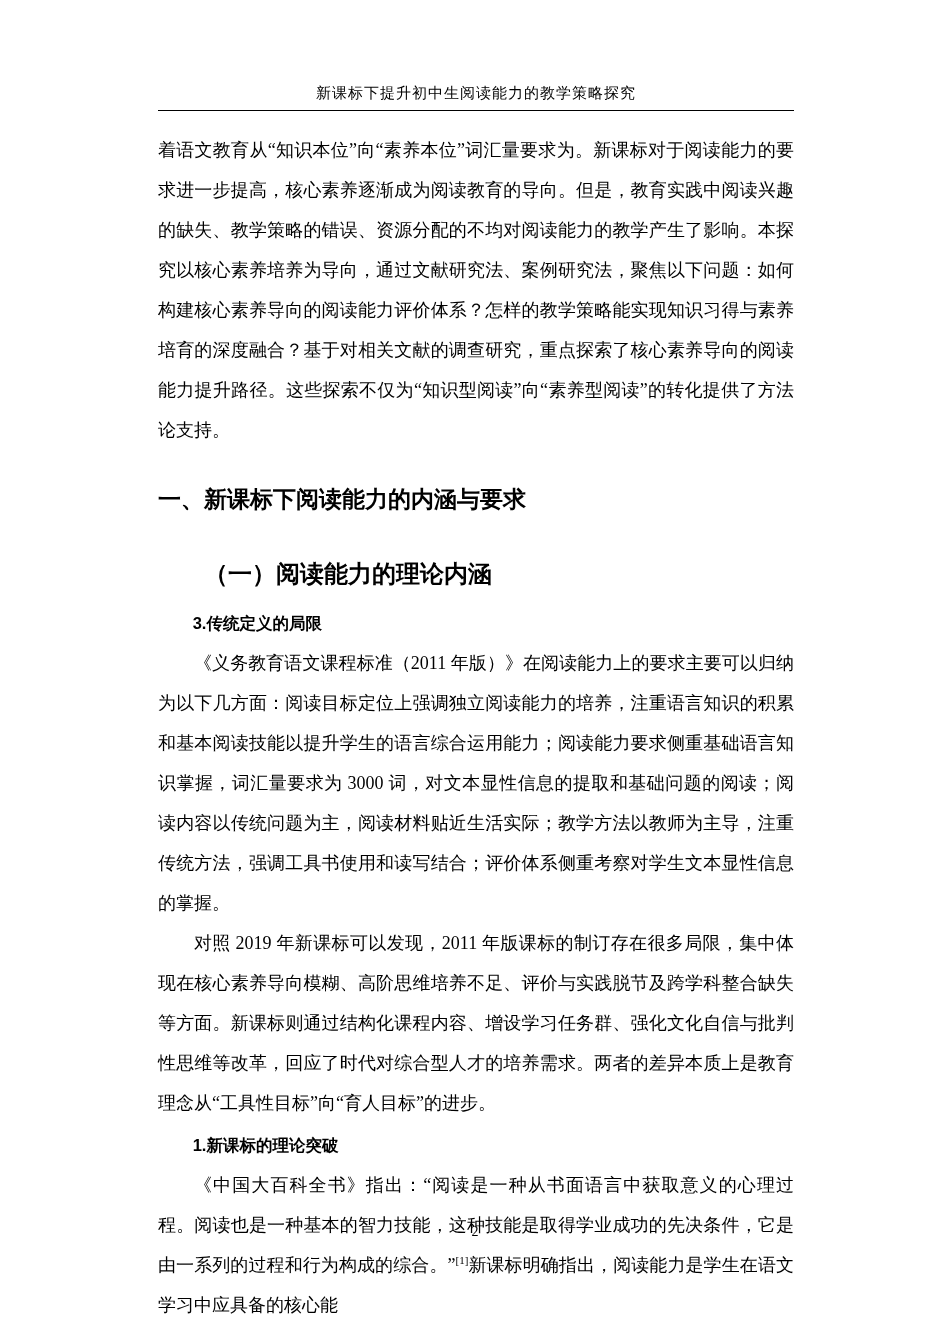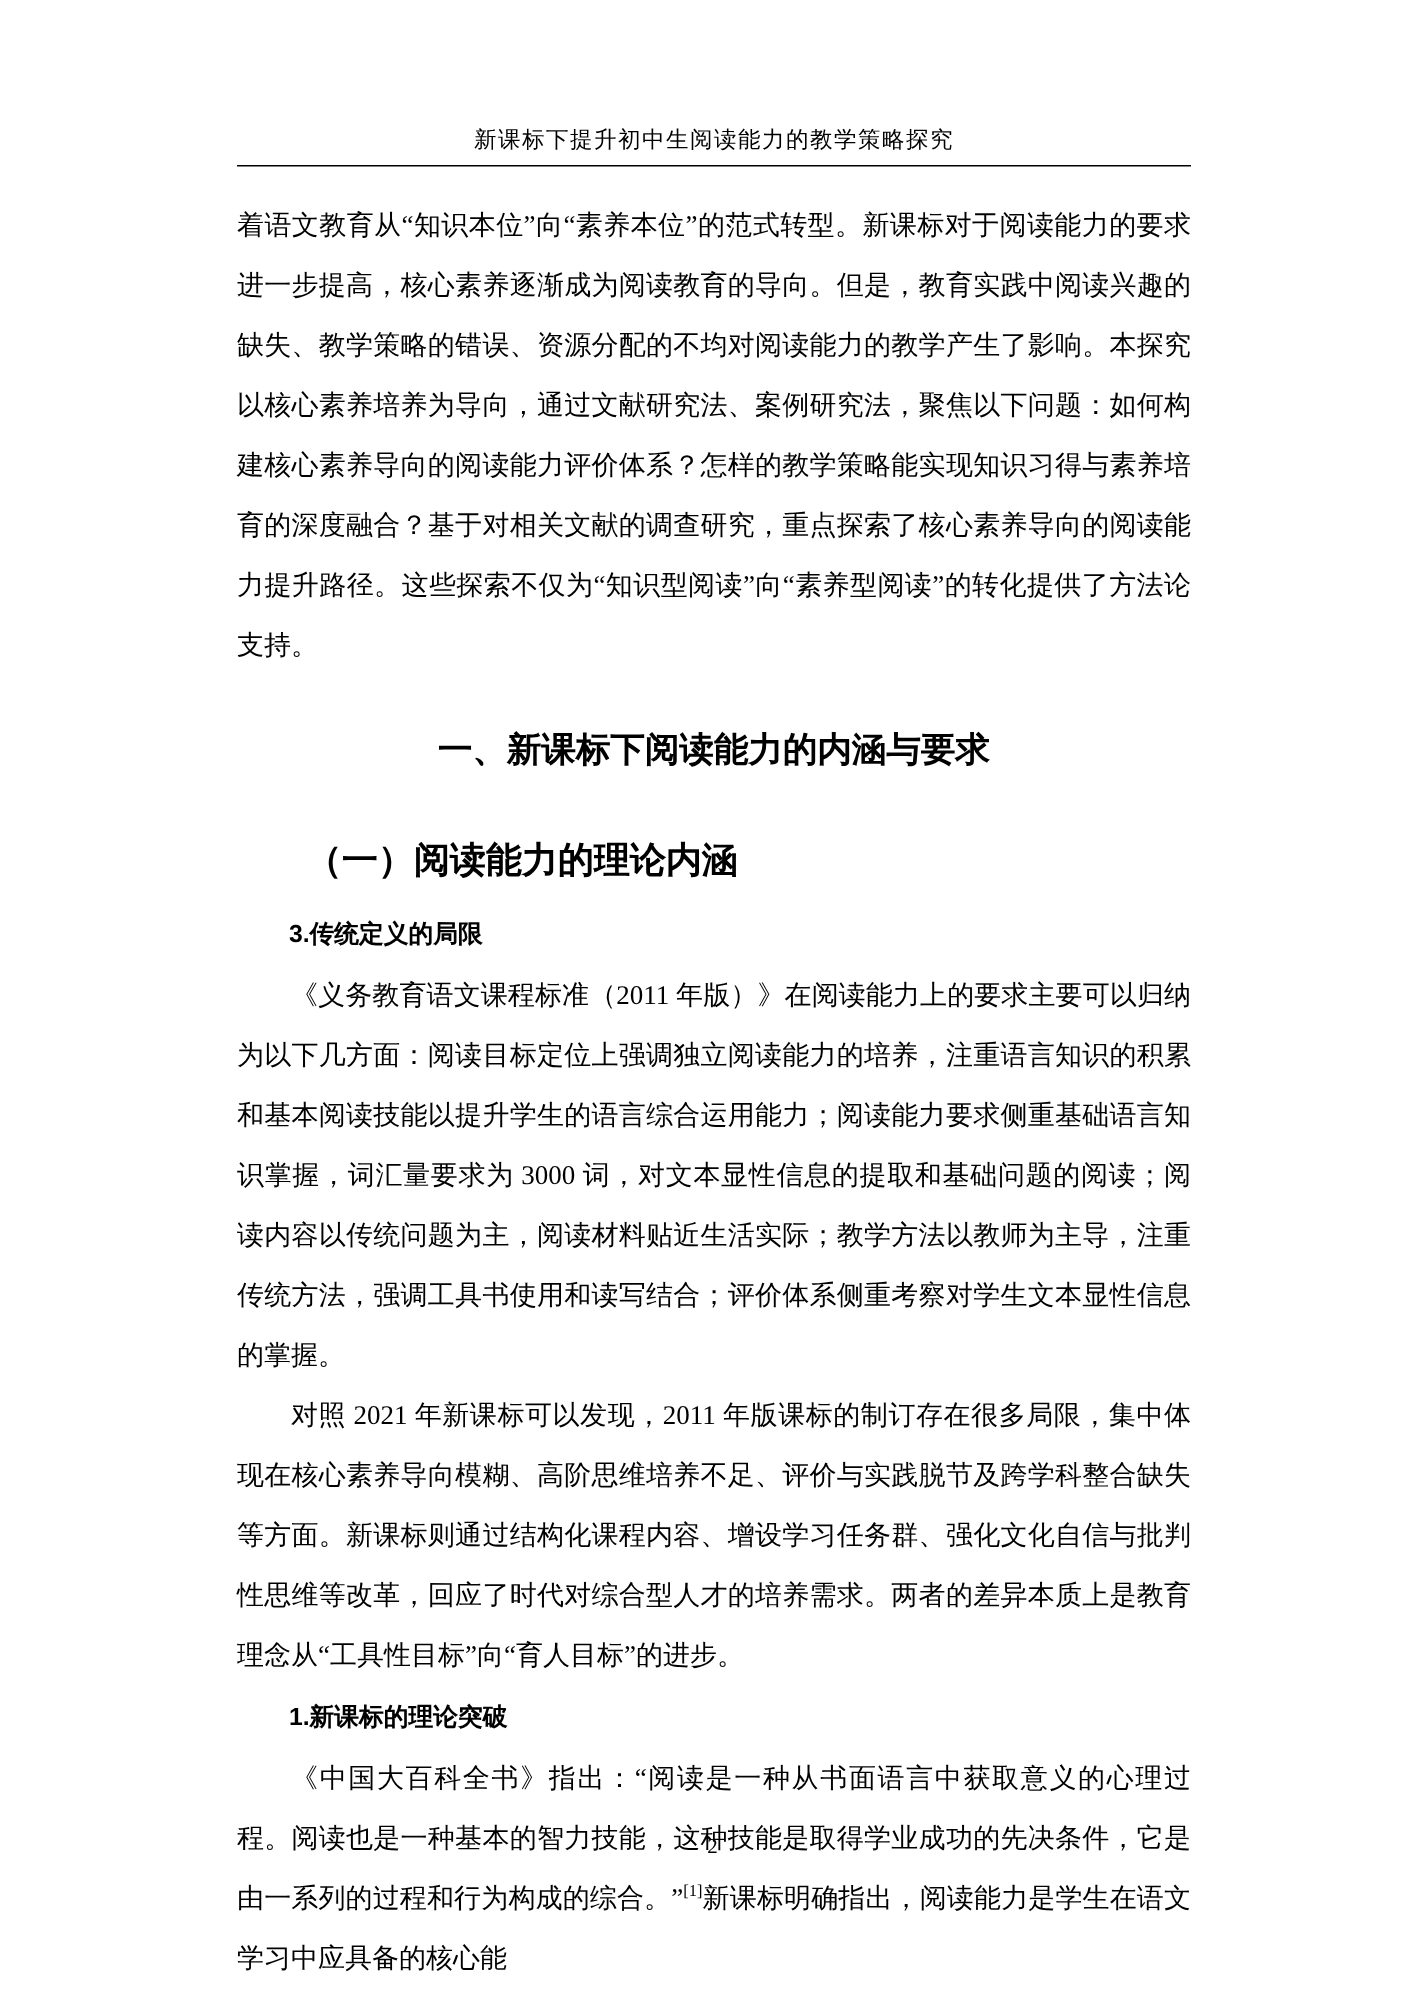--- a/index.html
+++ b/index.html
@@ -38,21 +38,21 @@
     line-height: 40px;
     text-align: justify;
     text-indent: 2em;
     word-break: break-all;
   }
   .no-indent { text-indent: 0; }
   .heading1 {
     font-family: "Liberation Sans", "DejaVu Sans", sans-serif;
     font-size: 23px;
     font-weight: bold;
-    text-align: center;
+    text-align: left;
     line-height: 30px;
     margin-top: 34px;
     margin-bottom: 4px;
   }
   .heading2 {
     font-family: "Liberation Sans", "DejaVu Sans", sans-serif;
     font-size: 24px;
     font-weight: bold;
     line-height: 28px;
     margin-top: 46px;
@@ -88,31 +88,31 @@
 <body>
 
 <div class="page">
 
   <div class="page-header">
     <div class="header-title">新课标下提升初中生阅读能力的教学策略探究</div>
   </div>
 
   <div class="doc-content">
 
-    <p class="body-para no-indent">着语文教育从“知识本位”向“素养本位”的范式转型。新课标对于阅读能力的要求进一步提高，核心素养逐渐成为阅读教育的导向。但是，教育实践中阅读兴趣的缺失、教学策略的错误、资源分配的不均对阅读能力的教学产生了影响。本探究以核心素养培养为导向，通过文献研究法、案例研究法，聚焦以下问题：如何构建核心素养导向的阅读能力评价体系？怎样的教学策略能实现知识习得与素养培育的深度融合？基于对相关文献的调查研究，重点探索了核心素养导向的阅读能力提升路径。这些探索不仅为“知识型阅读”向“素养型阅读”的转化提供了方法论支持。</p>
+    <p class="body-para no-indent">着语文教育从“知识本位”向“素养本位”词汇量要求为。新课标对于阅读能力的要求进一步提高，核心素养逐渐成为阅读教育的导向。但是，教育实践中阅读兴趣的缺失、教学策略的错误、资源分配的不均对阅读能力的教学产生了影响。本探究以核心素养培养为导向，通过文献研究法、案例研究法，聚焦以下问题：如何构建核心素养导向的阅读能力评价体系？怎样的教学策略能实现知识习得与素养培育的深度融合？基于对相关文献的调查研究，重点探索了核心素养导向的阅读能力提升路径。这些探索不仅为“知识型阅读”向“素养型阅读”的转化提供了方法论支持。</p>
 
     <h1 class="heading1">一、新课标下阅读能力的内涵与要求</h1>
 
     <h2 class="heading2">（一）阅读能力的理论内涵</h2>
 
     <h3 class="heading3">3.传统定义的局限</h3>
 
     <p class="body-para">《义务教育语文课程标准（2011 年版）》在阅读能力上的要求主要可以归纳为以下几方面：阅读目标定位上强调独立阅读能力的培养，注重语言知识的积累和基本阅读技能以提升学生的语言综合运用能力；阅读能力要求侧重基础语言知识掌握，词汇量要求为 3000 词，对文本显性信息的提取和基础问题的阅读；阅读内容以传统问题为主，阅读材料贴近生活实际；教学方法以教师为主导，注重传统方法，强调工具书使用和读写结合；评价体系侧重考察对学生文本显性信息的掌握。</p>
 
-    <p class="body-para">对照 2021 年新课标可以发现，2011 年版课标的制订存在很多局限，集中体现在核心素养导向模糊、高阶思维培养不足、评价与实践脱节及跨学科整合缺失等方面。新课标则通过结构化课程内容、增设学习任务群、强化文化自信与批判性思维等改革，回应了时代对综合型人才的培养需求。两者的差异本质上是教育理念从“工具性目标”向“育人目标”的进步。</p>
+    <p class="body-para">对照 2019 年新课标可以发现，2011 年版课标的制订存在很多局限，集中体现在核心素养导向模糊、高阶思维培养不足、评价与实践脱节及跨学科整合缺失等方面。新课标则通过结构化课程内容、增设学习任务群、强化文化自信与批判性思维等改革，回应了时代对综合型人才的培养需求。两者的差异本质上是教育理念从“工具性目标”向“育人目标”的进步。</p>
 
     <h3 class="heading3 tight">1.新课标的理论突破</h3>
 
     <p class="body-para"><span>《中国大百科全书》指出：“阅读是一种从书面语言中获取意义的心理过程。阅读也是一种基本的智力技能，这种技能是取得学业成功的先决条件，它是由一系列的过程和行为构成的综合。”</span><sup class="citation-sup">[1]</sup><span>新课标明确指出，阅读能力是学生在语文学习中应具备的核心能</span></p>
 
   </div>
 
   <div class="page-footer">
     <span class="page-number">2</span>
   </div>

